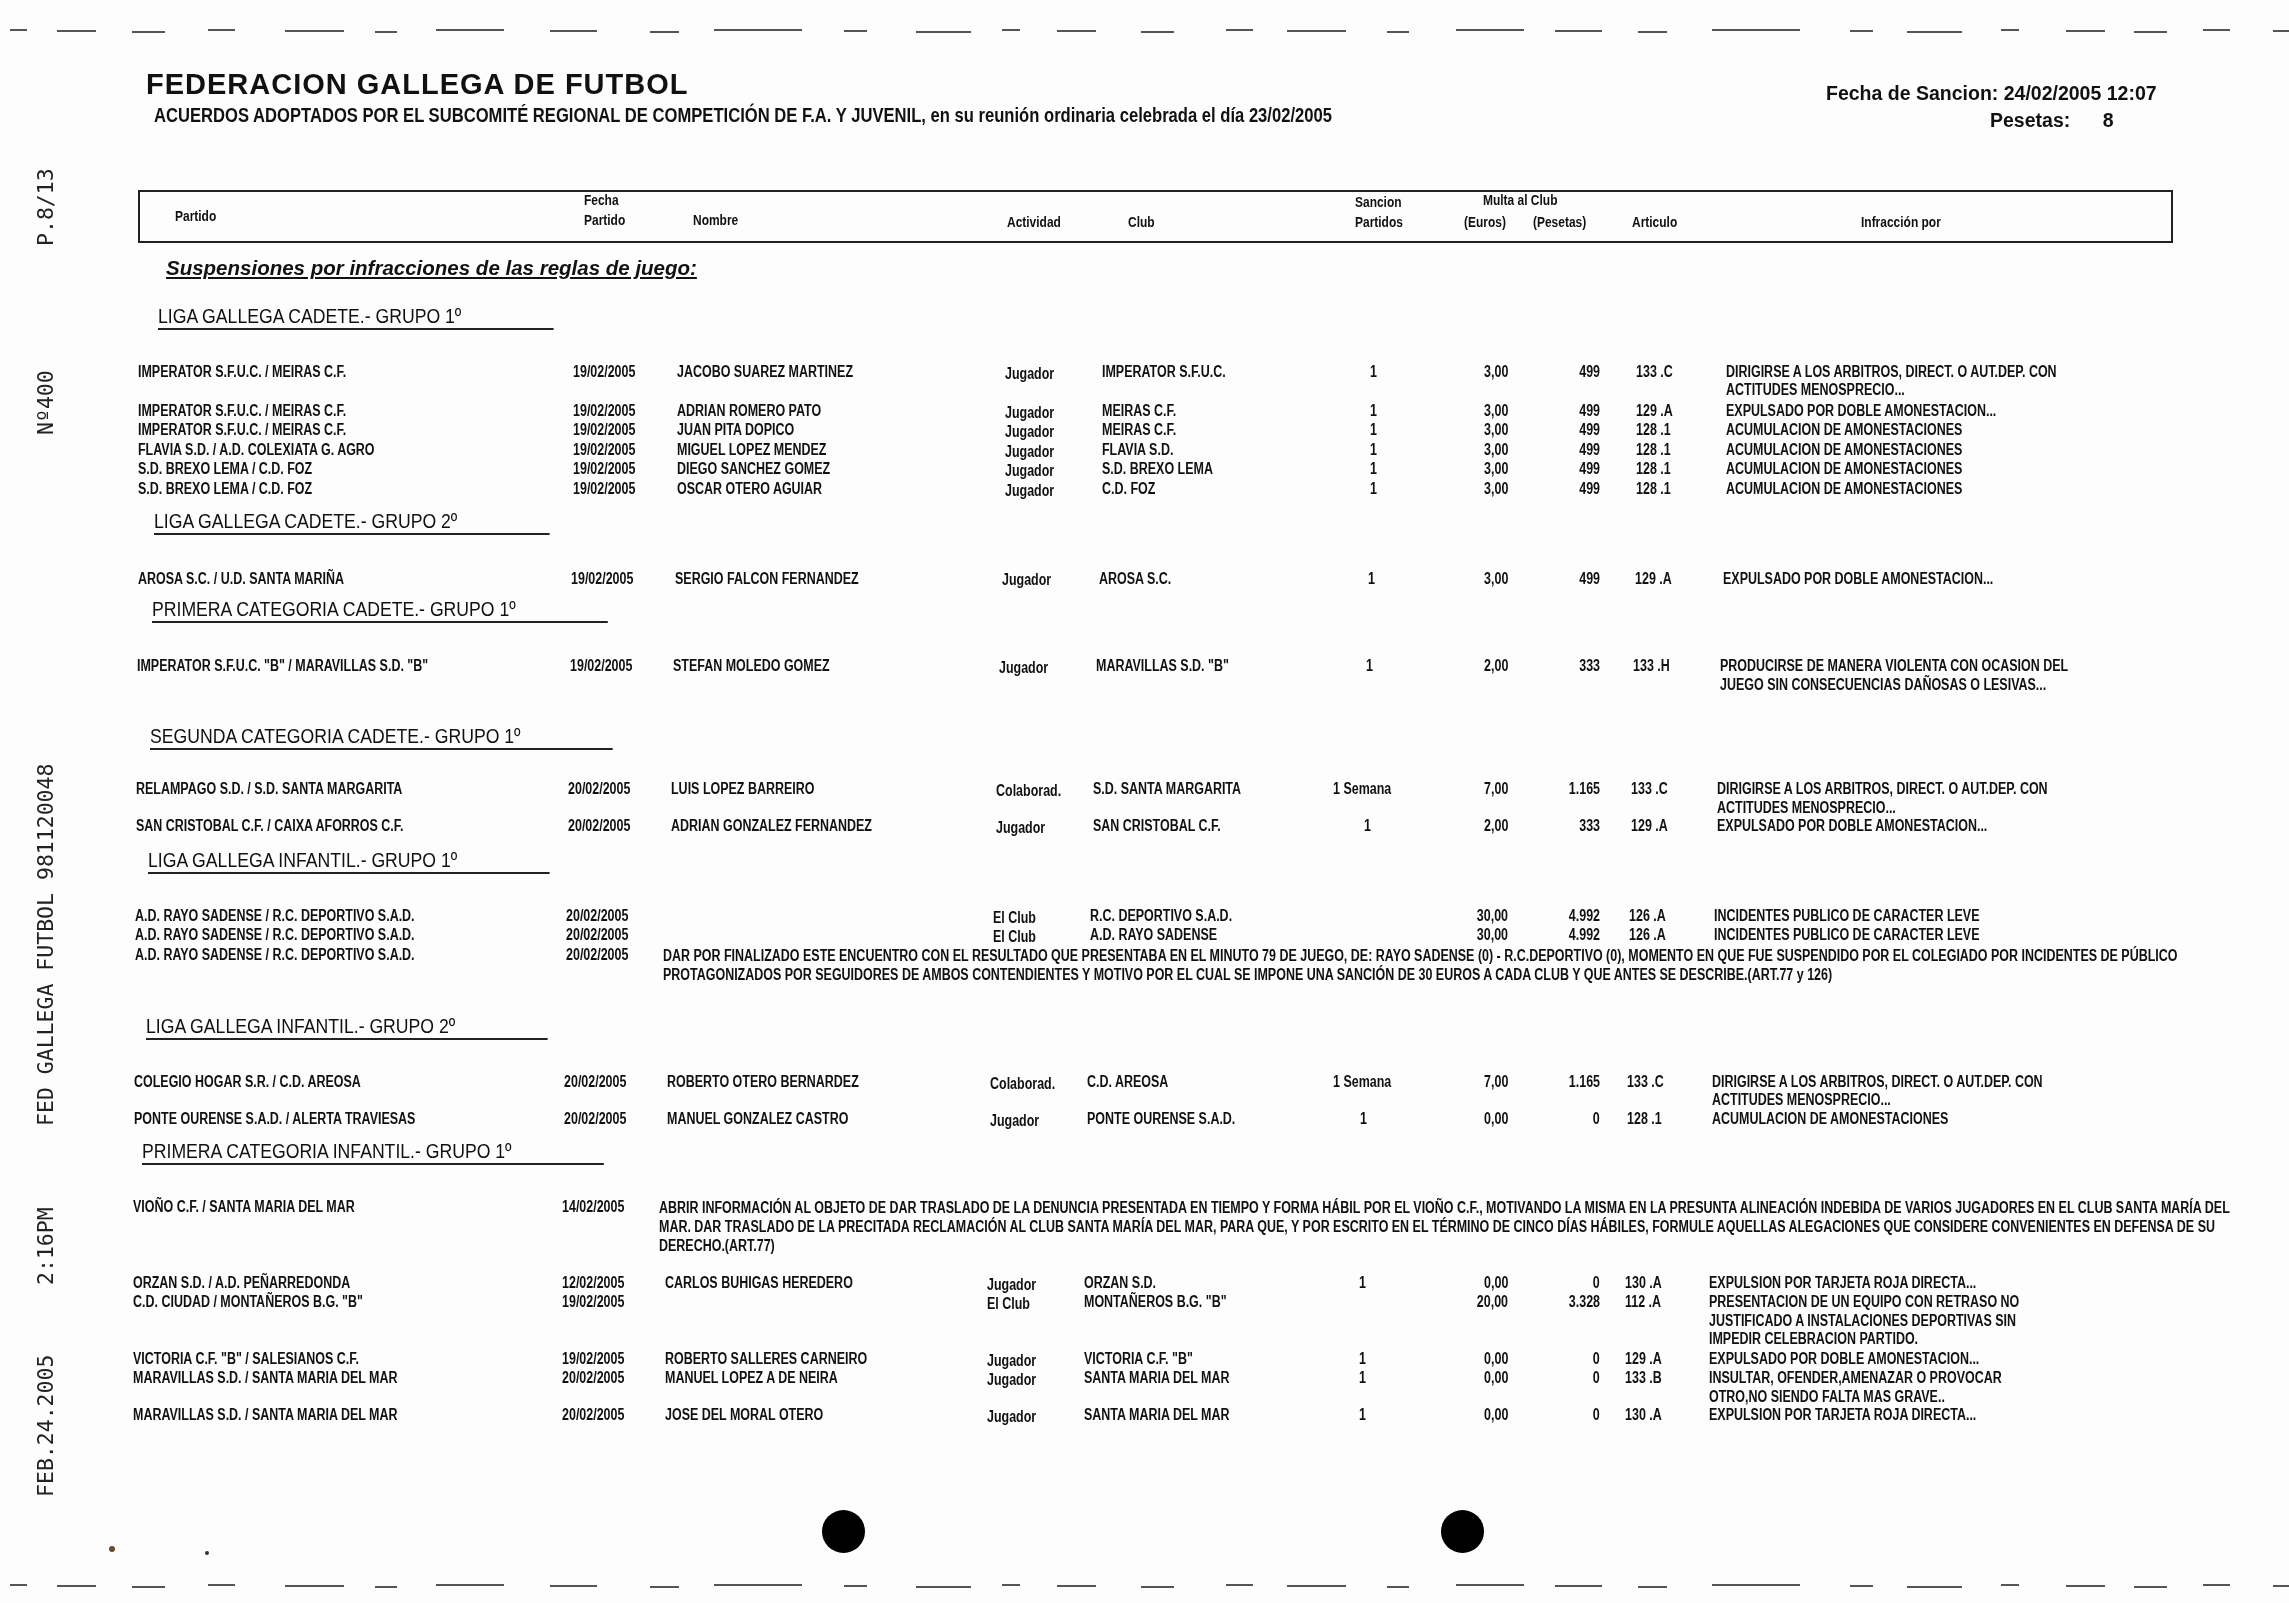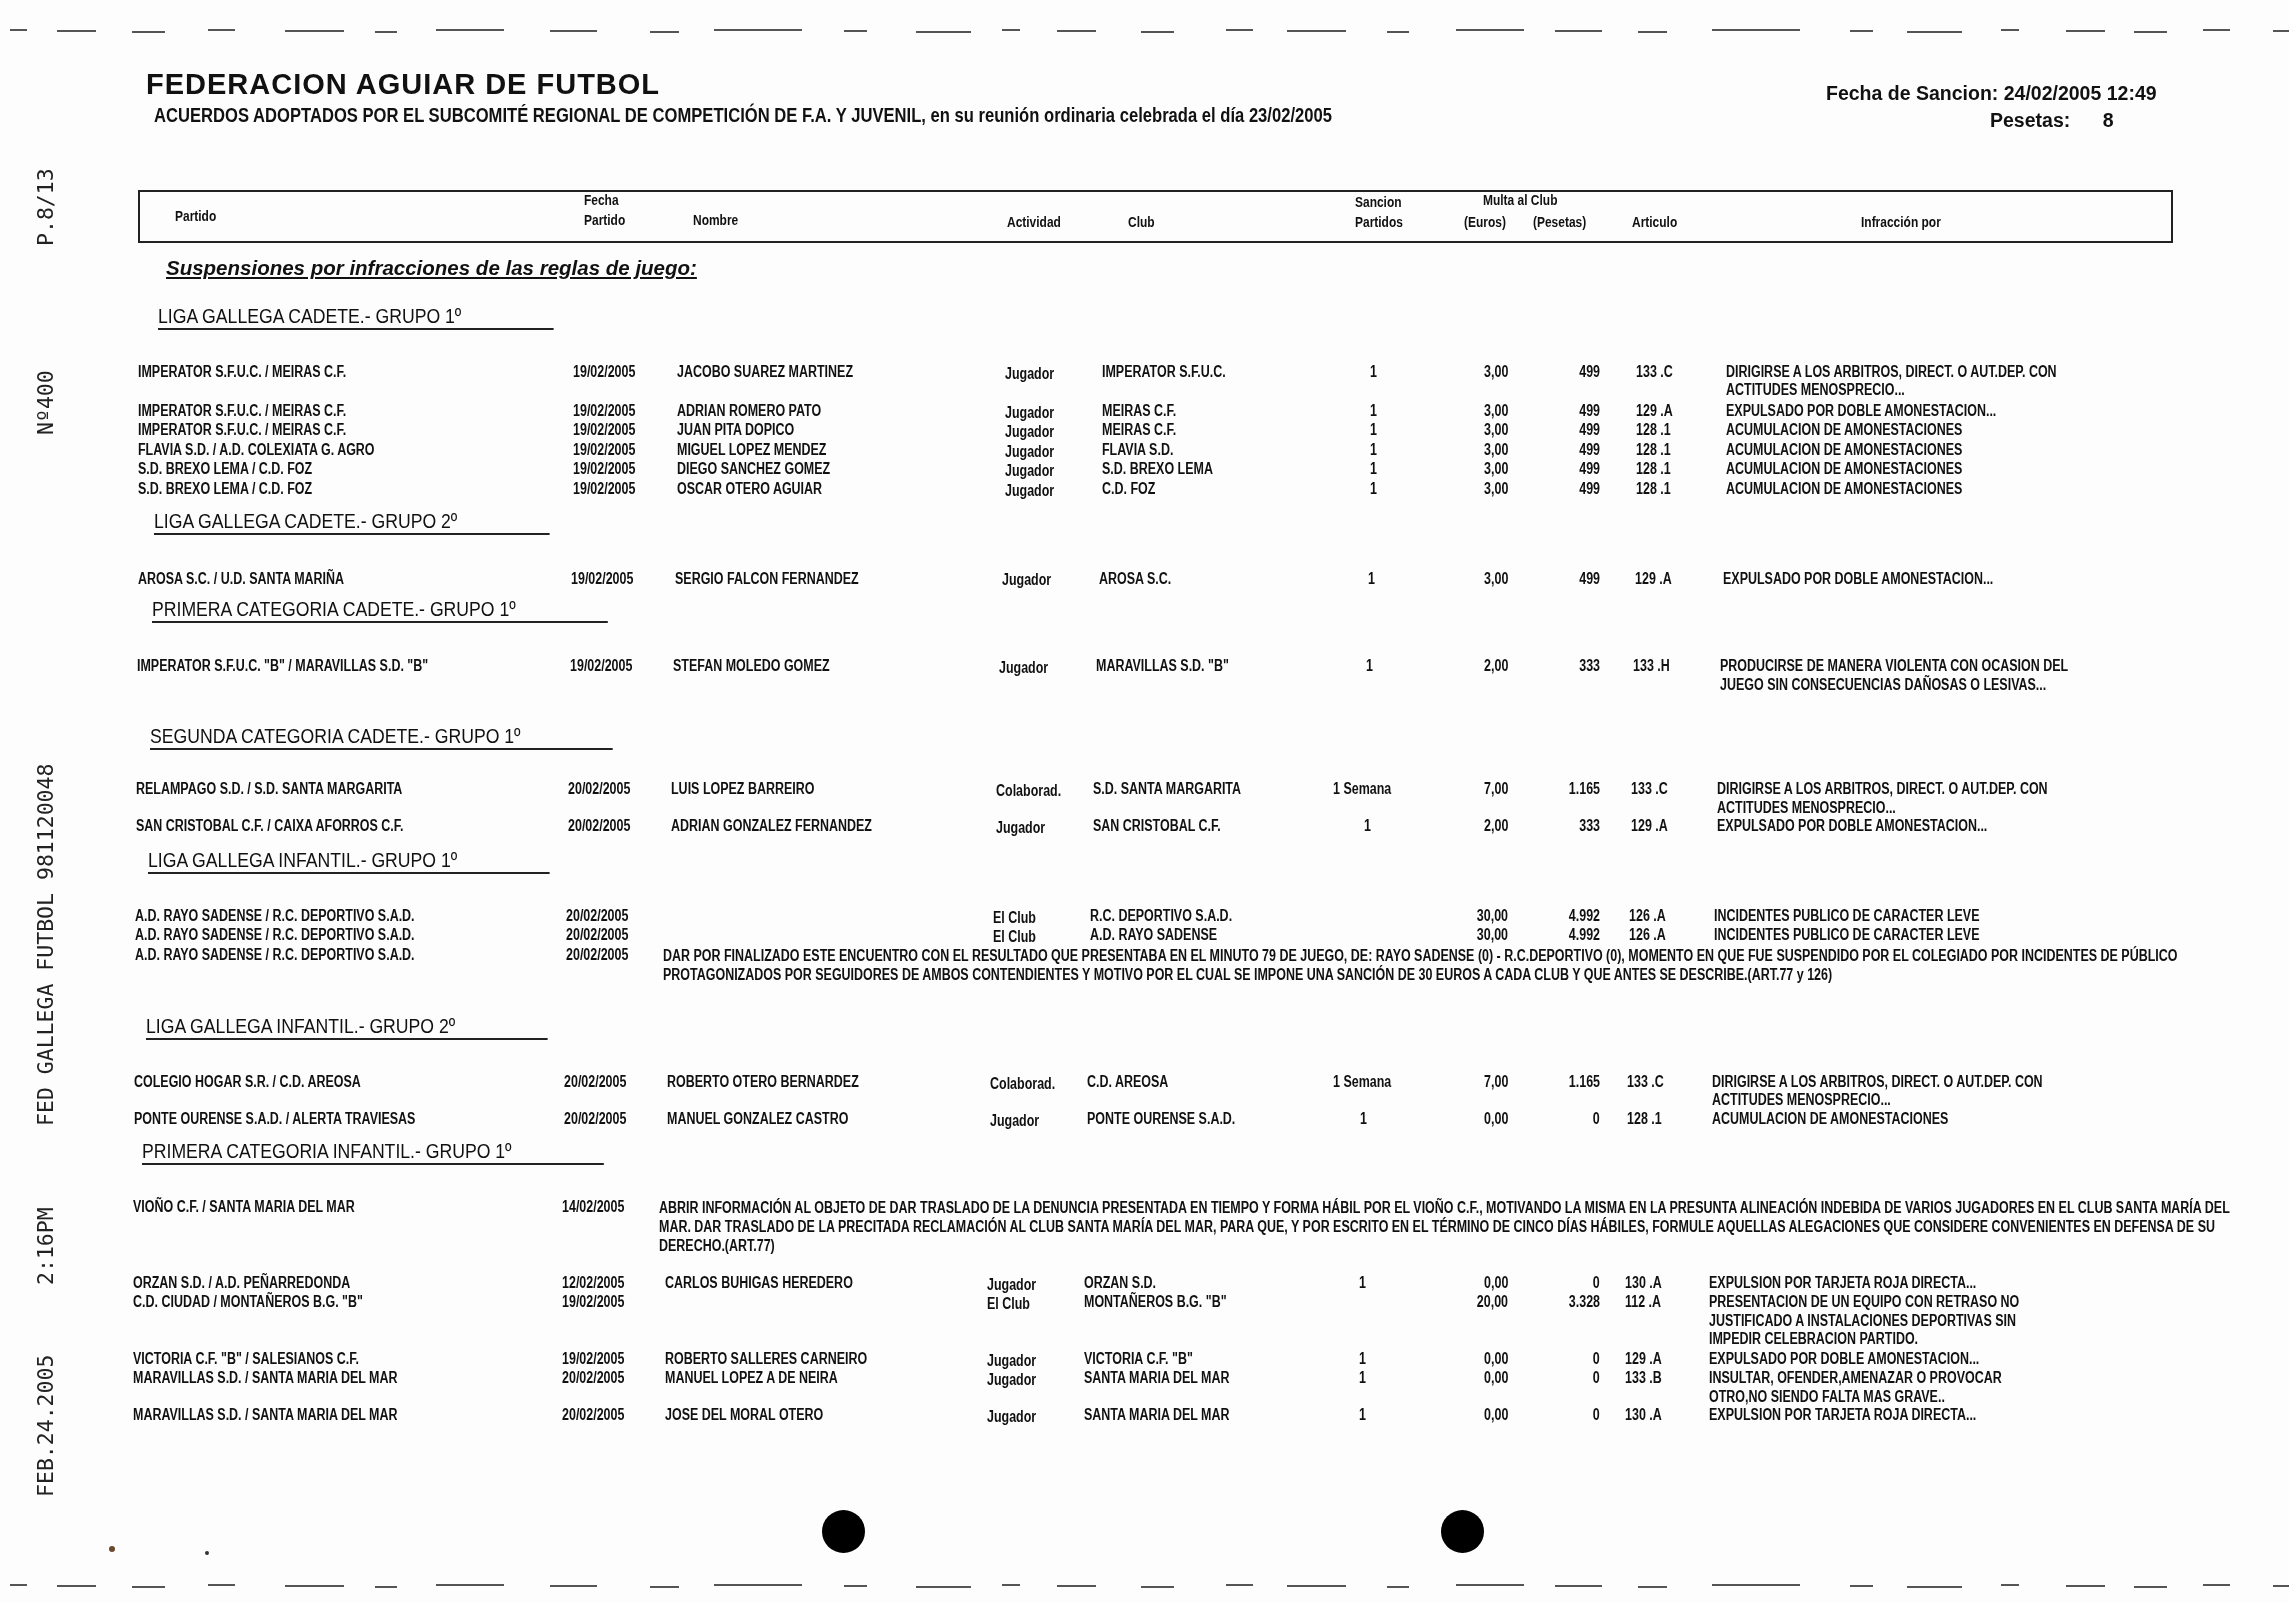--- a/index.html
+++ b/index.html
@@ -92,25 +92,25 @@
 <div class="hole" style="left:1441px;top:1510px;"></div>
 <div class="speck" style="left:109px;top:1546px;"></div>
 <div class="speck" style="left:205px;top:1551px;width:3.9px;height:3.9px;background:#333;"></div>
 
 <div class="abs margin" style="top:246px;">P.8/13</div>
 <div class="abs margin" style="top:435px;">Nº400</div>
 <div class="abs margin" style="top:1126px;">FED GALLEGA FUTBOL 981120048</div>
 <div class="abs margin" style="top:1285px;">2:16PM</div>
 <div class="abs margin" style="top:1497px;">FEB.24.2005</div>
 
-<div class="abs hdr-title">FEDERACION AGUIAR DE FUTBOL</div>
+<div class="abs hdr-title">FEDERACION GALLEGA DE FUTBOL</div>
 <div class="abs hdr-sub cond" style="transform:scaleX(0.81);">ACUERDOS ADOPTADOS POR EL SUBCOMITÉ REGIONAL DE COMPETICIÓN DE F.A. Y JUVENIL, en su reunión ordinaria celebrada el día 23/02/2005</div>
 <div class="abs hdr-right" style="left:1826px;top:82px;">
   <span>Fecha de Sancion:</span>
-  <span>24/02/2005 12:49</span>
+  <span>24/02/2005 12:07</span>
 </div>
 <div class="abs hdr-right" style="left:1990px;top:109px;">
   <span>Pesetas:</span>
   <span style="margin-left:27px;">8</span>
 </div>
 
 <div class="colhead">
   <span class="ch" style="left:35px;top:15.6px;">Partido</span>
   <span class="ch" style="left:444px;top:0px;">Fecha</span>
   <span class="ch" style="left:444px;top:19.5px;">Partido</span>

